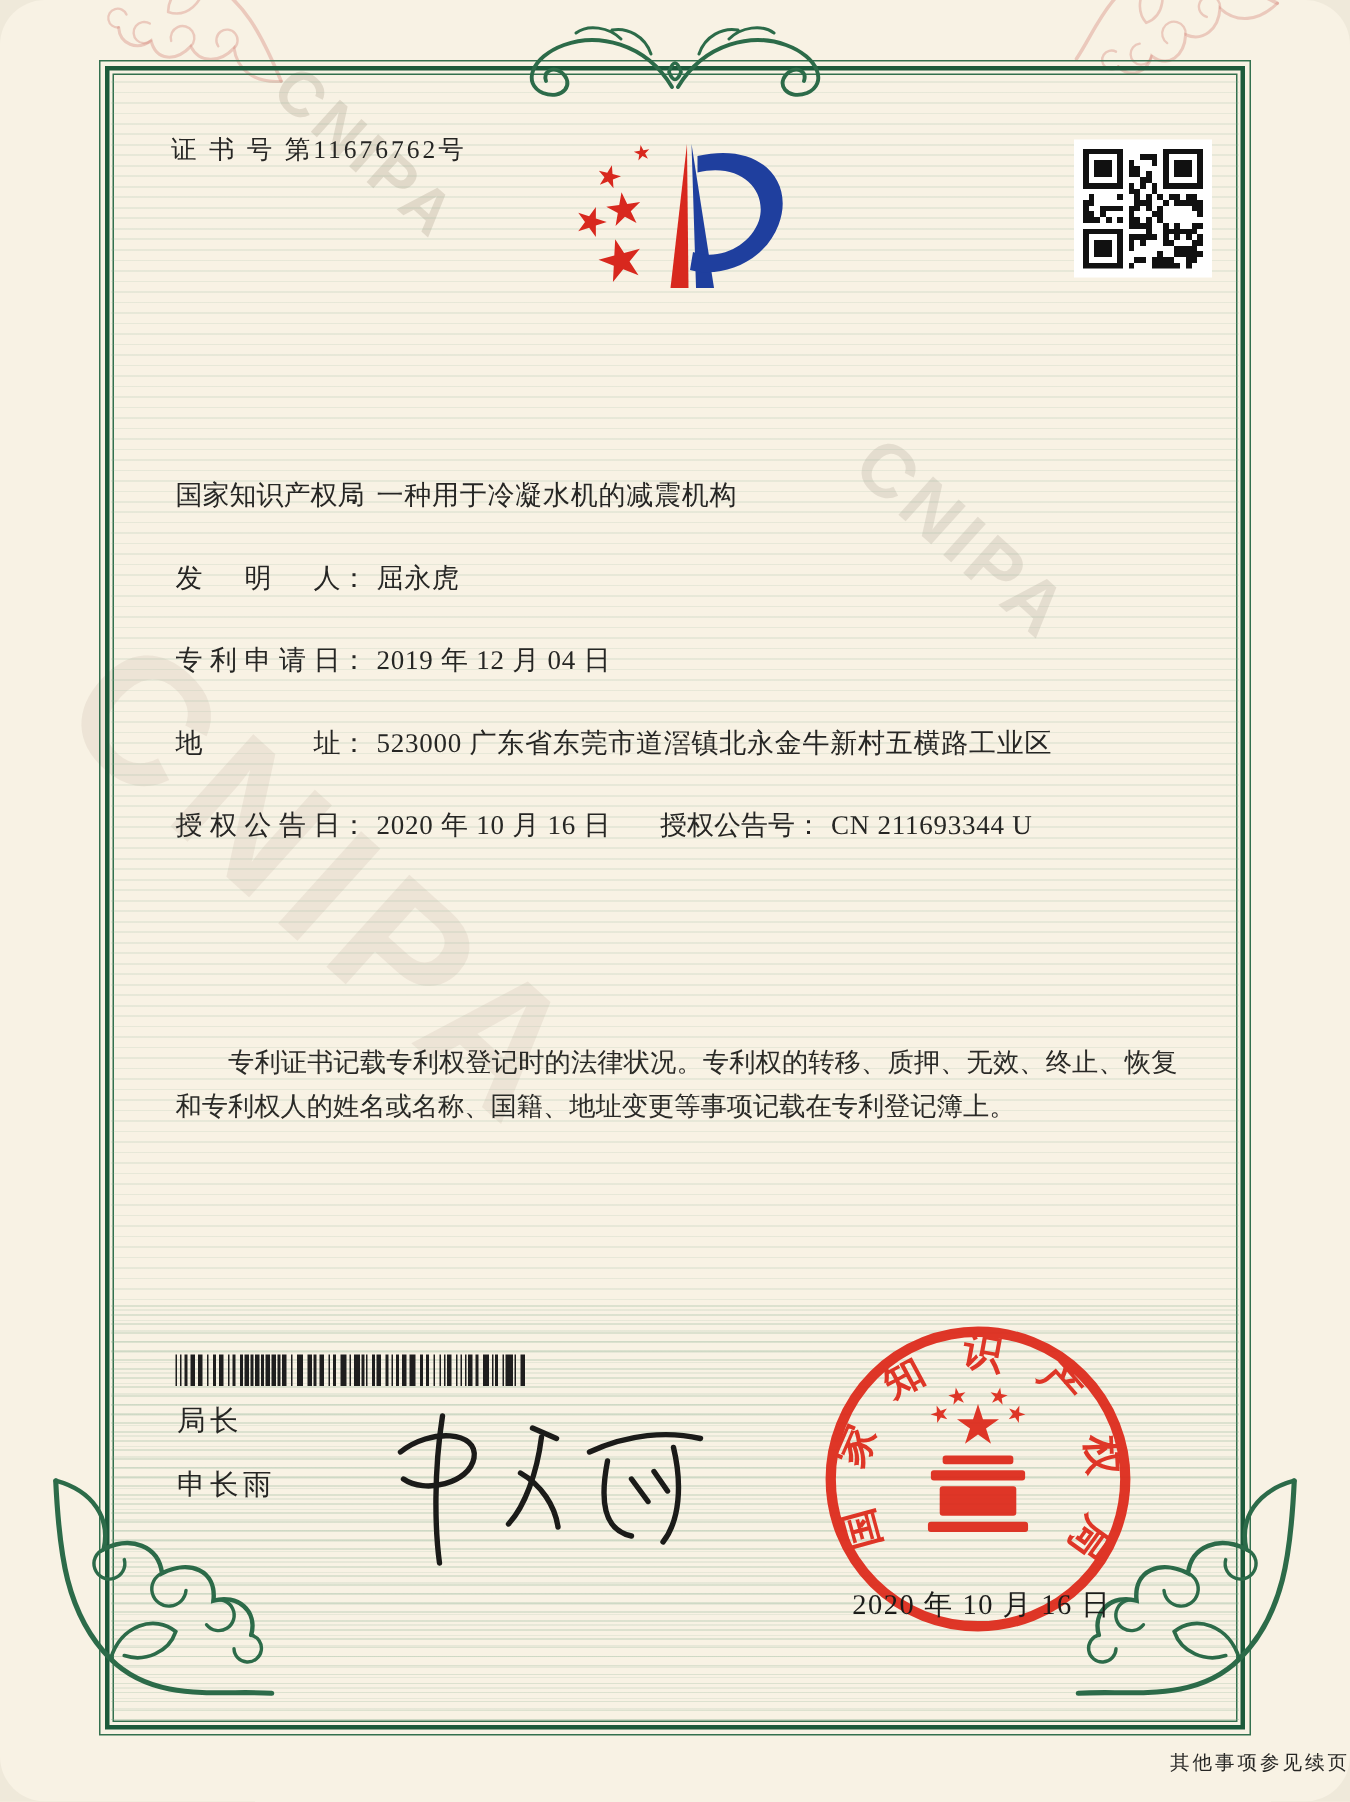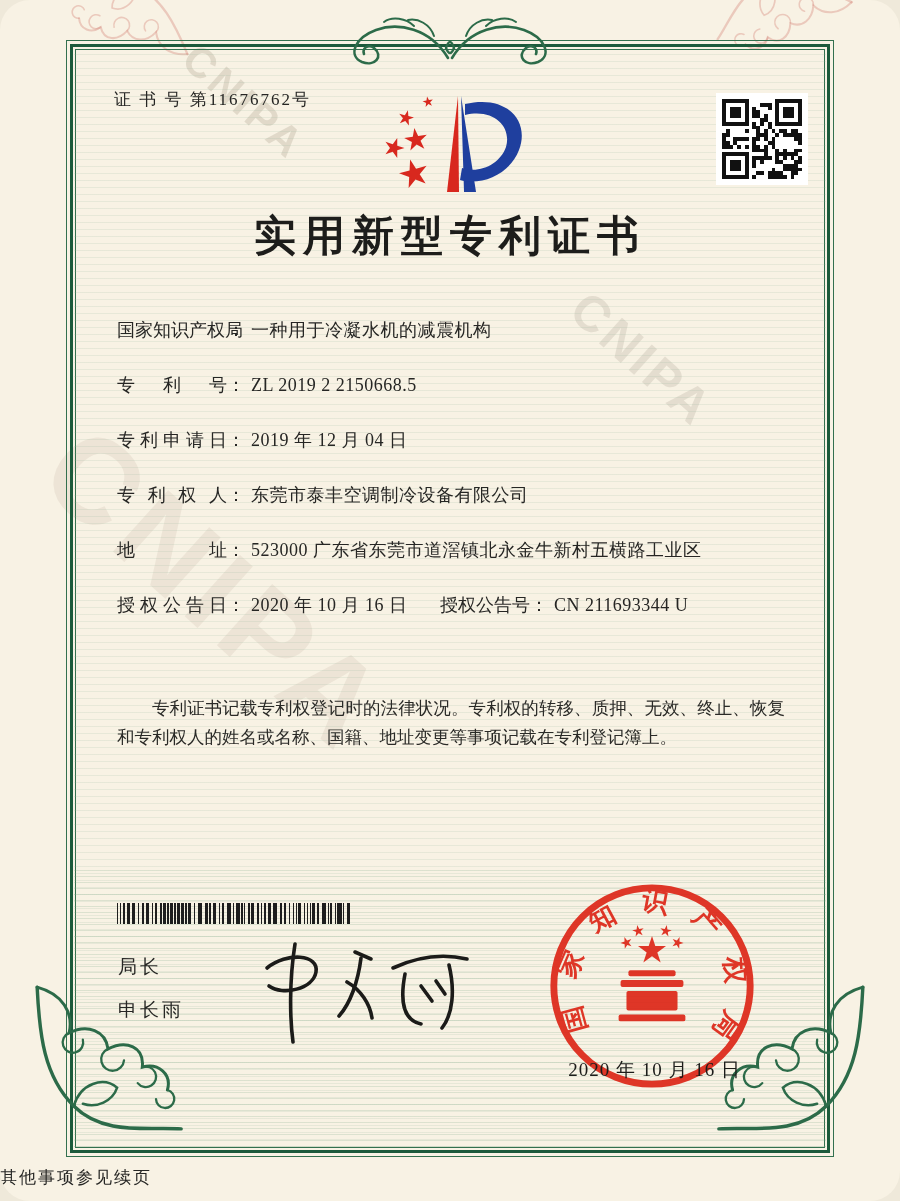--- a/index.html
+++ b/index.html
@@ -36,28 +36,28 @@
   .fcolon{display:inline-block;margin-right:6px;}
   .fvalue{letter-spacing:.5px;}
   .grant-group{display:inline-block;margin-left:28px;}
   
   .body-text{position:absolute;left:117px;top:694px;width:668px;font-size:17.5px;line-height:28.5px;
              text-align:justify;color:#2a2a27;}
   .body-text p{margin:0;text-indent:2em;}
   
   .barcode{position:absolute;left:117px;top:903px;width:242px;height:21px;font-size:0;}
   .barcode i{display:inline-block;height:100%;background:#1e1e1e;}
-  .director{position:absolute;left:118px;top:954px;font-size:19px;letter-spacing:3px;}
+  .director{position:absolute;left:118px;top:934px;font-size:19px;letter-spacing:3px;}
   .director div{margin-bottom:17px;}
   .signature{position:absolute;left:243px;top:928px;}
   .seal{position:absolute;left:544px;top:878px;}
   .seal-date{position:absolute;left:552px;top:1057px;width:205px;text-align:center;
              font-size:19px;letter-spacing:1px;color:#1c1c1a;}
   .page-num{position:absolute;left:0;top:1114px;width:100%;text-align:center;font-size:15px;letter-spacing:2px;}
-  .continuation{position:absolute;left:0;top:1166px;width:100%;text-align:left;font-size:17px;letter-spacing:2px;}
+  .continuation{position:absolute;left:0;top:1166px;width:100%;text-align:right;font-size:13px;letter-spacing:2px;}
 </style>
 </head>
 <body>
 
 <div class="page">
 
   <svg width="0" height="0" style="position:absolute">
     <defs>
       <path id="star" d="M0,-10 L2.25,-3.09 9.51,-3.09 3.63,1.18 5.88,8.09 0,3.82 -5.88,8.09 -3.63,1.18 -9.51,-3.09 -2.25,-3.09 Z"></path>
       <g id="flourish" fill="none" stroke="currentColor" stroke-linecap="round">
@@ -252,34 +252,30 @@
         <rect x="8" y="20" width="1" height="1" fill="#111"></rect>
         <rect x="12" y="20" width="1" height="1" fill="#111"></rect>
         <rect x="13" y="20" width="1" height="1" fill="#111"></rect>
         <rect x="14" y="20" width="1" height="1" fill="#111"></rect>
         <rect x="15" y="20" width="1" height="1" fill="#111"></rect>
         <rect x="16" y="20" width="1" height="1" fill="#111"></rect>
         <rect x="18" y="20" width="1" height="1" fill="#111"></rect>
       </svg>
   </div>
 
-  <div class="title">实用新型专利证书</div>
 
   <div class="fields">
     <div class="frow">
       <span class="flabel">国家知识产权局</span><span class="fcolon">：</span><span class="fvalue">一种用于冷凝水机的减震机构</span>
     </div>
     <div class="frow">
-      <span class="flabel">专利号</span><span class="fcolon">：</span><span class="fvalue">ZL 2019 2 2150668.5</span>
+      <span class="flabel">发明人</span><span class="fcolon">：</span><span class="fvalue">屈永虎</span>
     </div>
     <div class="frow">
       <span class="flabel">专利申请日</span><span class="fcolon">：</span><span class="fvalue">2019 年 12 月 04 日</span>
-    </div>
-    <div class="frow">
-      <span class="flabel">专利权人</span><span class="fcolon">：</span><span class="fvalue">东莞市泰丰空调制冷设备有限公司</span>
     </div>
     <div class="frow">
       <span class="flabel">地址</span><span class="fcolon">：</span><span class="fvalue">523000 广东省东莞市道滘镇北永金牛新村五横路工业区</span>
     </div>
     <div class="frow">
       <span class="flabel">授权公告日</span><span class="fcolon">：</span><span class="fvalue">2020 年 10 月 16 日</span>
       <span class="grant-group">
         <span>授权公告号</span><span class="fcolon">：</span><span class="fvalue">CN 211693344 U</span>
       </span>
     </div>

